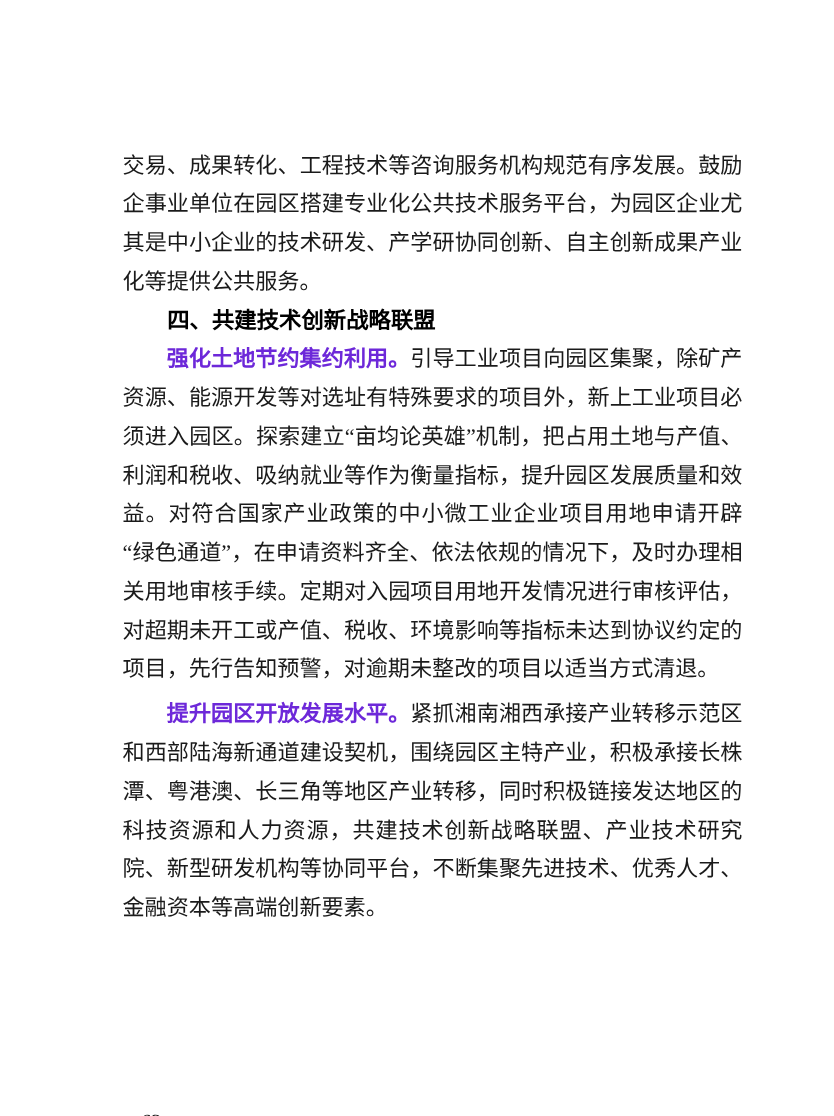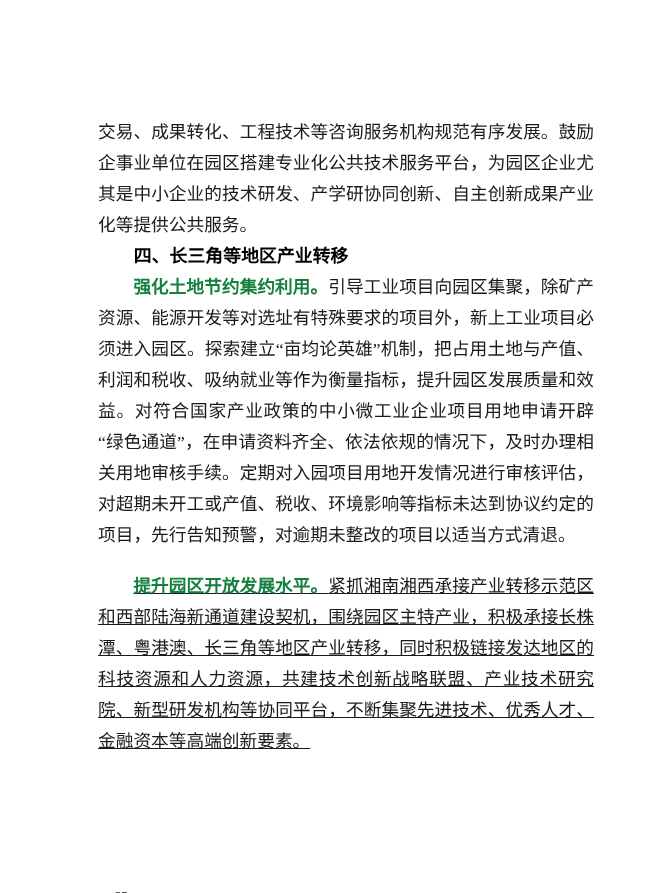--- a/index.html
+++ b/index.html
@@ -27,58 +27,57 @@
     letter-spacing: 0;
   }
   .para {
     margin: 0;
     padding: 0;
   }
   .para.indent {
     text-indent: 2em;
   }
   .para.spaced {
-    margin-top: 20px;
-    text-decoration: underline;
+    margin-top: 5px;
   }
   .heading {
     margin: 0;
     padding: 0;
     font-size: 17.9px;
     line-height: 31px;
     text-indent: 2em;
     font-family: "Liberation Sans", "DejaVu Sans", sans-serif;
     font-weight: 700;
     color: #000000;
     text-align: left;
   }
   .lead {
     font-family: "Liberation Sans", "DejaVu Sans", sans-serif;
     font-weight: 700;
-    color: #15803d;
+    color: #6d28d9;
   }
   .page-number {
     position: absolute;
     left: 113px;
     top: 890px;
     font-size: 16px;
     line-height: 16px;
     color: #1a1a1a;
     font-family: "Liberation Serif", "DejaVu Serif", serif;
   }
 </style>
 </head>
 <body>
 
 <div class="page">
   <div class="content">
 
     <p class="para">交易、成果转化、工程技术等咨询服务机构规范有序发展。鼓励企事业单位在园区搭建专业化公共技术服务平台，为园区企业尤其是中小企业的技术研发、产学研协同创新、自主创新成果产业化等提供公共服务。</p>
 
-    <h2 class="heading">四、长三角等地区产业转移</h2>
+    <h2 class="heading">四、共建技术创新战略联盟</h2>
 
     <p class="para indent"><strong class="lead">强化土地节约集约利用。</strong><span>引导工业项目向园区集聚，除矿产资源、能源开发等对选址有特殊要求的项目外，新上工业项目必须进入园区。探索建立“亩均论英雄”机制，把占用土地与产值、利润和税收、吸纳就业等作为衡量指标，提升园区发展质量和效益。对符合国家产业政策的中小微工业企业项目用地申请开辟“绿色通道”，在申请资料齐全、依法依规的情况下，及时办理相关用地审核手续。定期对入园项目用地开发情况进行审核评估，对超期未开工或产值、税收、环境影响等指标未达到协议约定的项目，先行告知预警，对逾期未整改的项目以适当方式清退。</span></p>
 
     <p class="para indent spaced"><strong class="lead">提升园区开放发展水平。</strong><span>紧抓湘南湘西承接产业转移示范区和西部陆海新通道建设契机，围绕园区主特产业，积极承接长株潭、粤港澳、长三角等地区产业转移，同时积极链接发达地区的科技资源和人力资源，共建技术创新战略联盟、产业技术研究院、新型研发机构等协同平台，不断集聚先进技术、优秀人才、金融资本等高端创新要素。</span></p>
 
   </div>
 
   <div class="page-number">63</div>
 </div>
 

